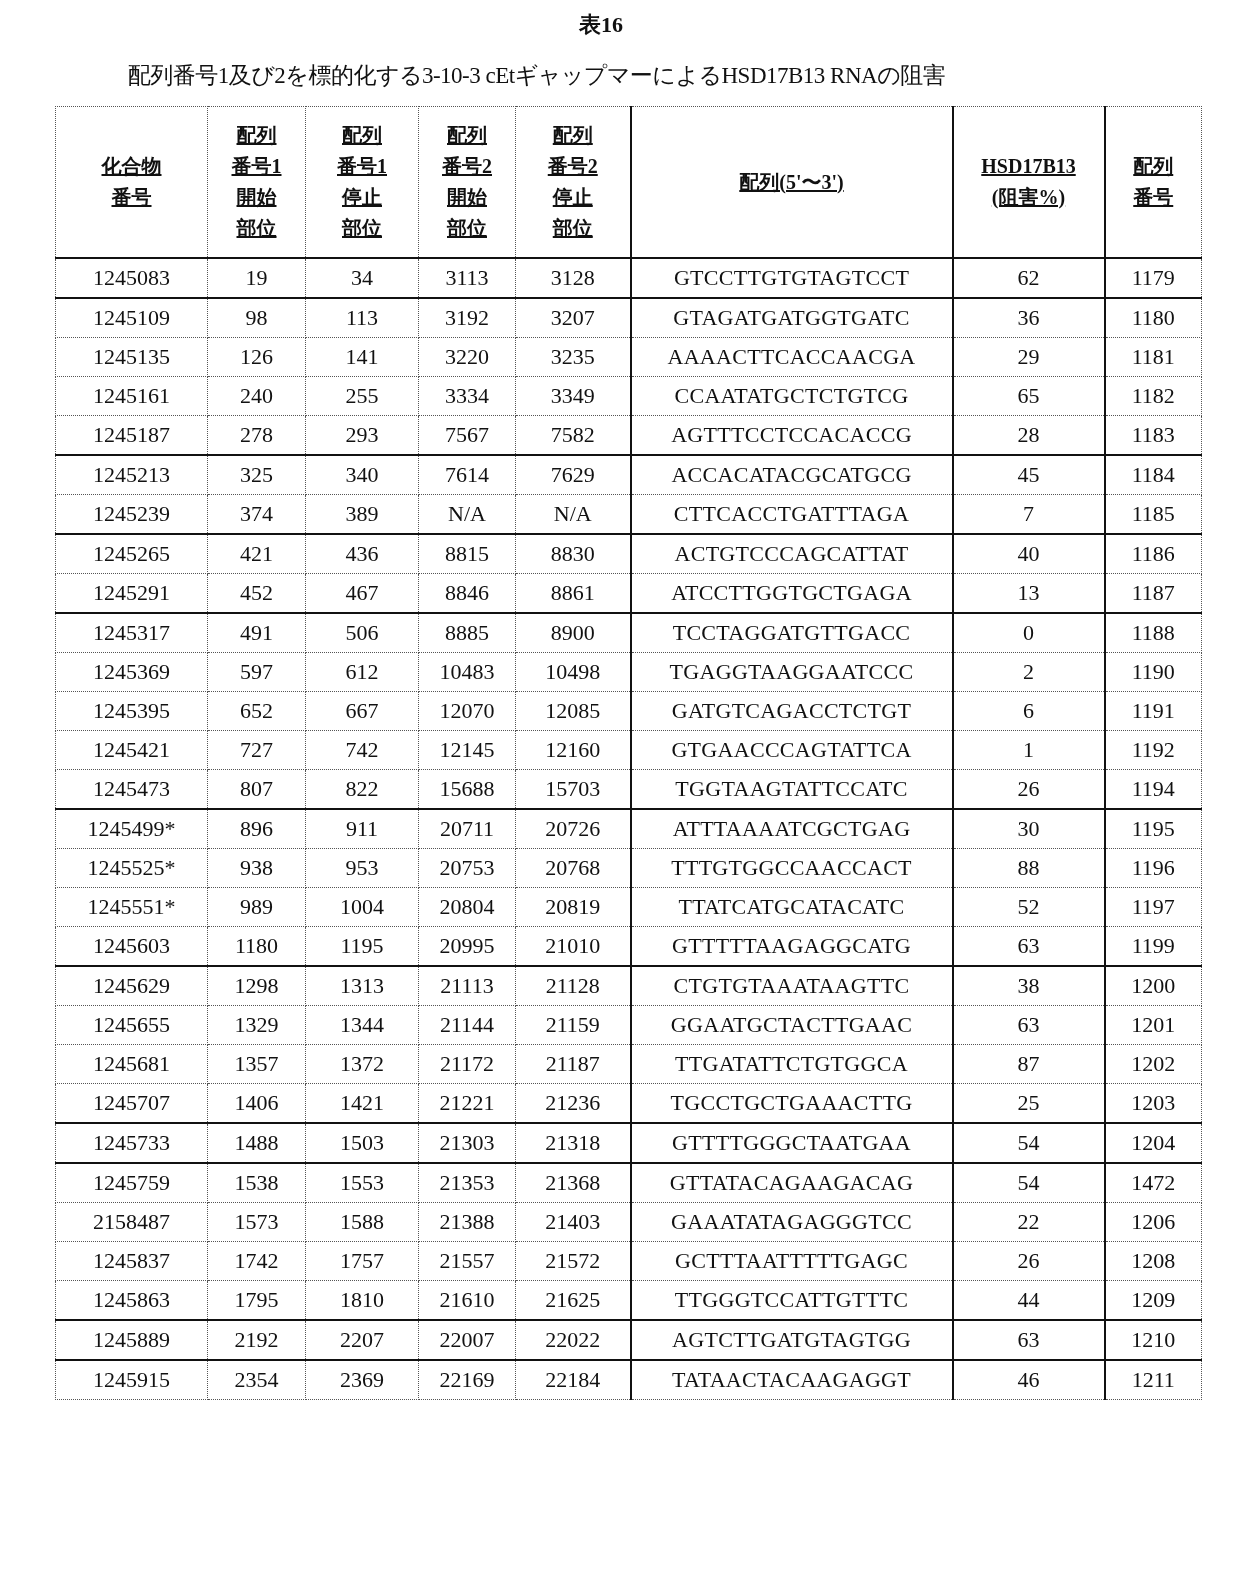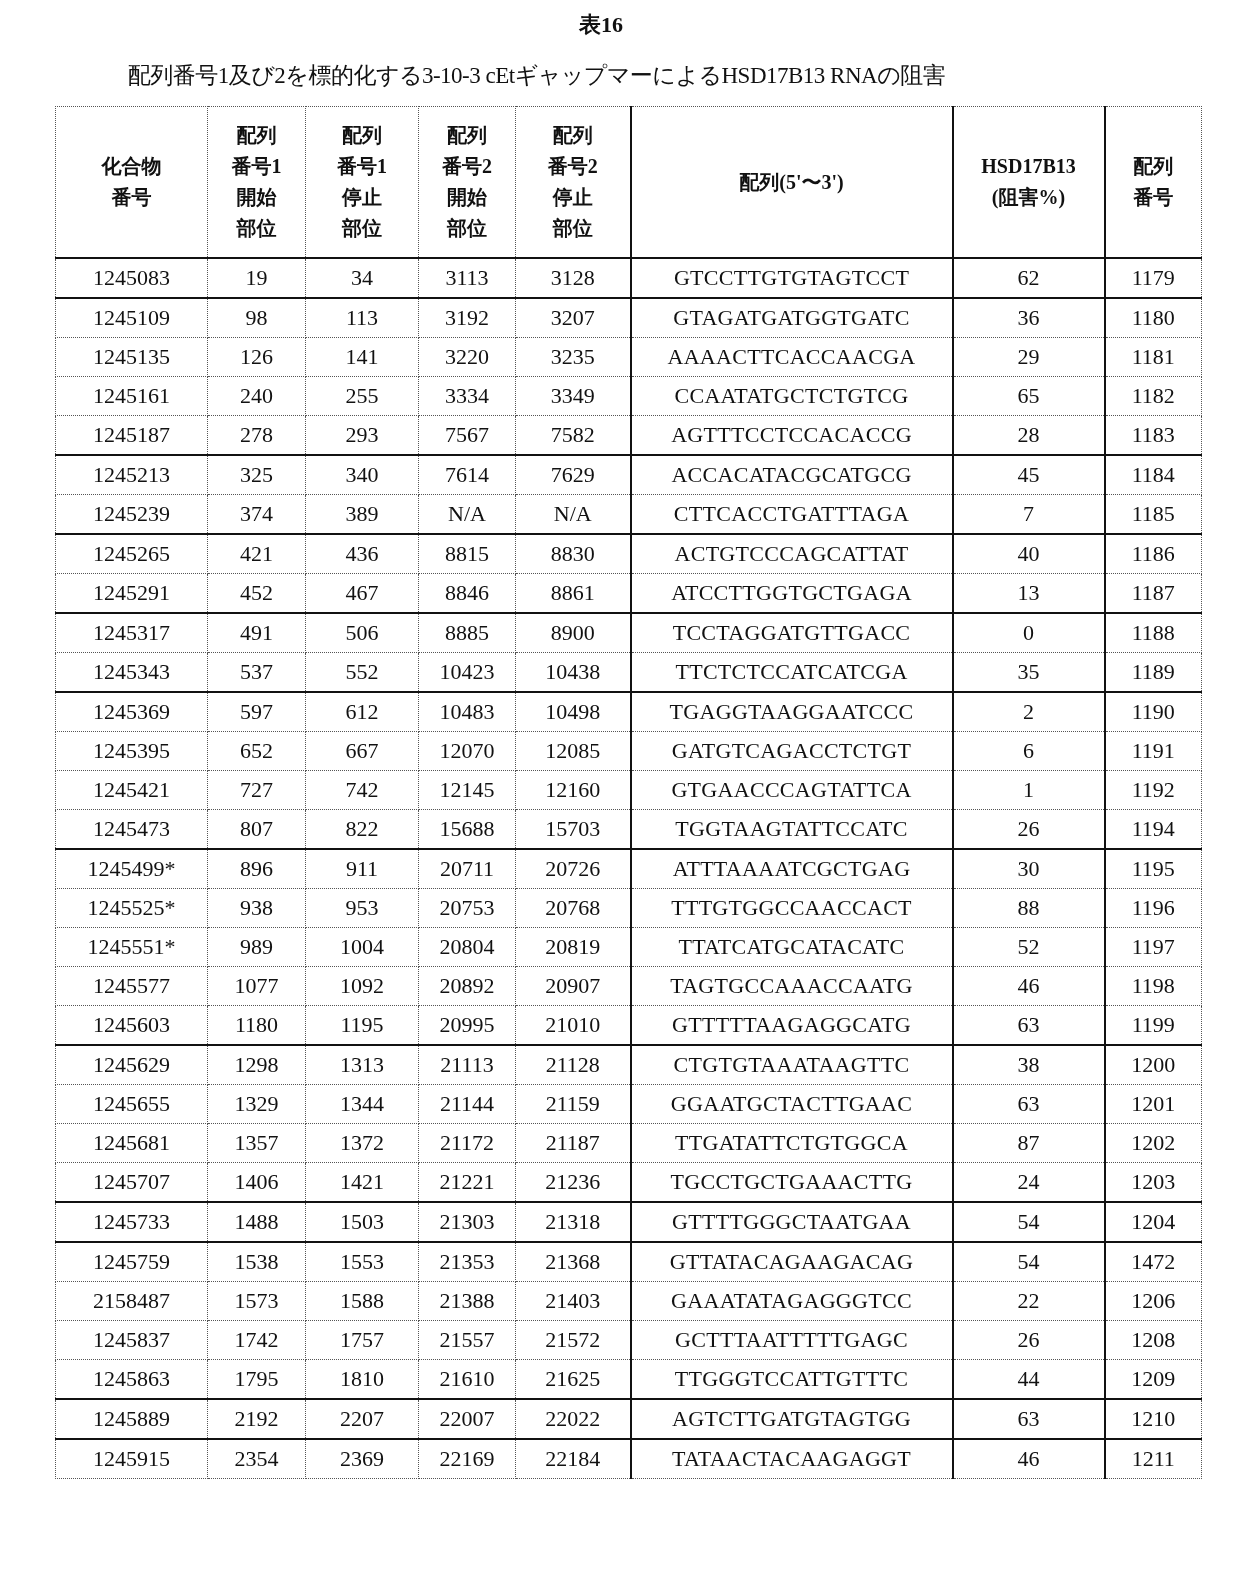--- a/index.html
+++ b/index.html
@@ -71,21 +71,21 @@
     table.data-table tr:last-child td {
       border-bottom: 1px dotted #555555;
       text-align: center;
     }
     table.data-table .strong-left {
       border-left: 2px solid #111111;
     }
     table.data-table td.seq {
       letter-spacing: 0.3px;
     }
-    .hdr-line { display: block; }
+    .hdr-line { display: block; text-decoration: underline; }
   </style>
 </head>
 <body>
 
 <div class="table-number">表16</div>
 <div class="table-caption">配列番号1及び2を標的化する3-10-3 cEtギャップマーによるHSD17B13 RNAの阻害</div>
 
 <table class="data-table">
   <colgroup>
     <col style="width:152px">
@@ -234,30 +234,20 @@
       <tr>
         <td>1245317</td>
         <td>491</td>
         <td>506</td>
         <td>8885</td>
         <td>8900</td>
         <td class="strong-left seq">TCCTAGGATGTTGACC</td>
         <td class="strong-left">0</td>
         <td class="strong-left">1188</td>
       </tr>
-      <tr class="solid-bottom">
-        <td>1245343</td>
-        <td>537</td>
-        <td>552</td>
-        <td>10423</td>
-        <td>10438</td>
-        <td class="strong-left seq">TTCTCTCCATCATCGA</td>
-        <td class="strong-left">35</td>
-        <td class="strong-left">1189</td>
-      </tr>
       <tr>
         <td>1245369</td>
         <td>597</td>
         <td>612</td>
         <td>10483</td>
         <td>10498</td>
         <td class="strong-left seq">TGAGGTAAGGAATCCC</td>
         <td class="strong-left">2</td>
         <td class="strong-left">1190</td>
       </tr>
@@ -314,30 +304,20 @@
       <tr>
         <td>1245551*</td>
         <td>989</td>
         <td>1004</td>
         <td>20804</td>
         <td>20819</td>
         <td class="strong-left seq">TTATCATGCATACATC</td>
         <td class="strong-left">52</td>
         <td class="strong-left">1197</td>
       </tr>
-      <tr>
-        <td>1245577</td>
-        <td>1077</td>
-        <td>1092</td>
-        <td>20892</td>
-        <td>20907</td>
-        <td class="strong-left seq">TAGTGCCAAACCAATG</td>
-        <td class="strong-left">46</td>
-        <td class="strong-left">1198</td>
-      </tr>
       <tr class="solid-bottom">
         <td>1245603</td>
         <td>1180</td>
         <td>1195</td>
         <td>20995</td>
         <td>21010</td>
         <td class="strong-left seq">GTTTTTAAGAGGCATG</td>
         <td class="strong-left">63</td>
         <td class="strong-left">1199</td>
       </tr>
@@ -371,21 +351,21 @@
         <td class="strong-left">87</td>
         <td class="strong-left">1202</td>
       </tr>
       <tr class="solid-bottom">
         <td>1245707</td>
         <td>1406</td>
         <td>1421</td>
         <td>21221</td>
         <td>21236</td>
         <td class="strong-left seq">TGCCTGCTGAAACTTG</td>
-        <td class="strong-left">24</td>
+        <td class="strong-left">25</td>
         <td class="strong-left">1203</td>
       </tr>
       <tr class="solid-bottom">
         <td>1245733</td>
         <td>1488</td>
         <td>1503</td>
         <td>21303</td>
         <td>21318</td>
         <td class="strong-left seq">GTTTTGGGCTAATGAA</td>
         <td class="strong-left">54</td>

